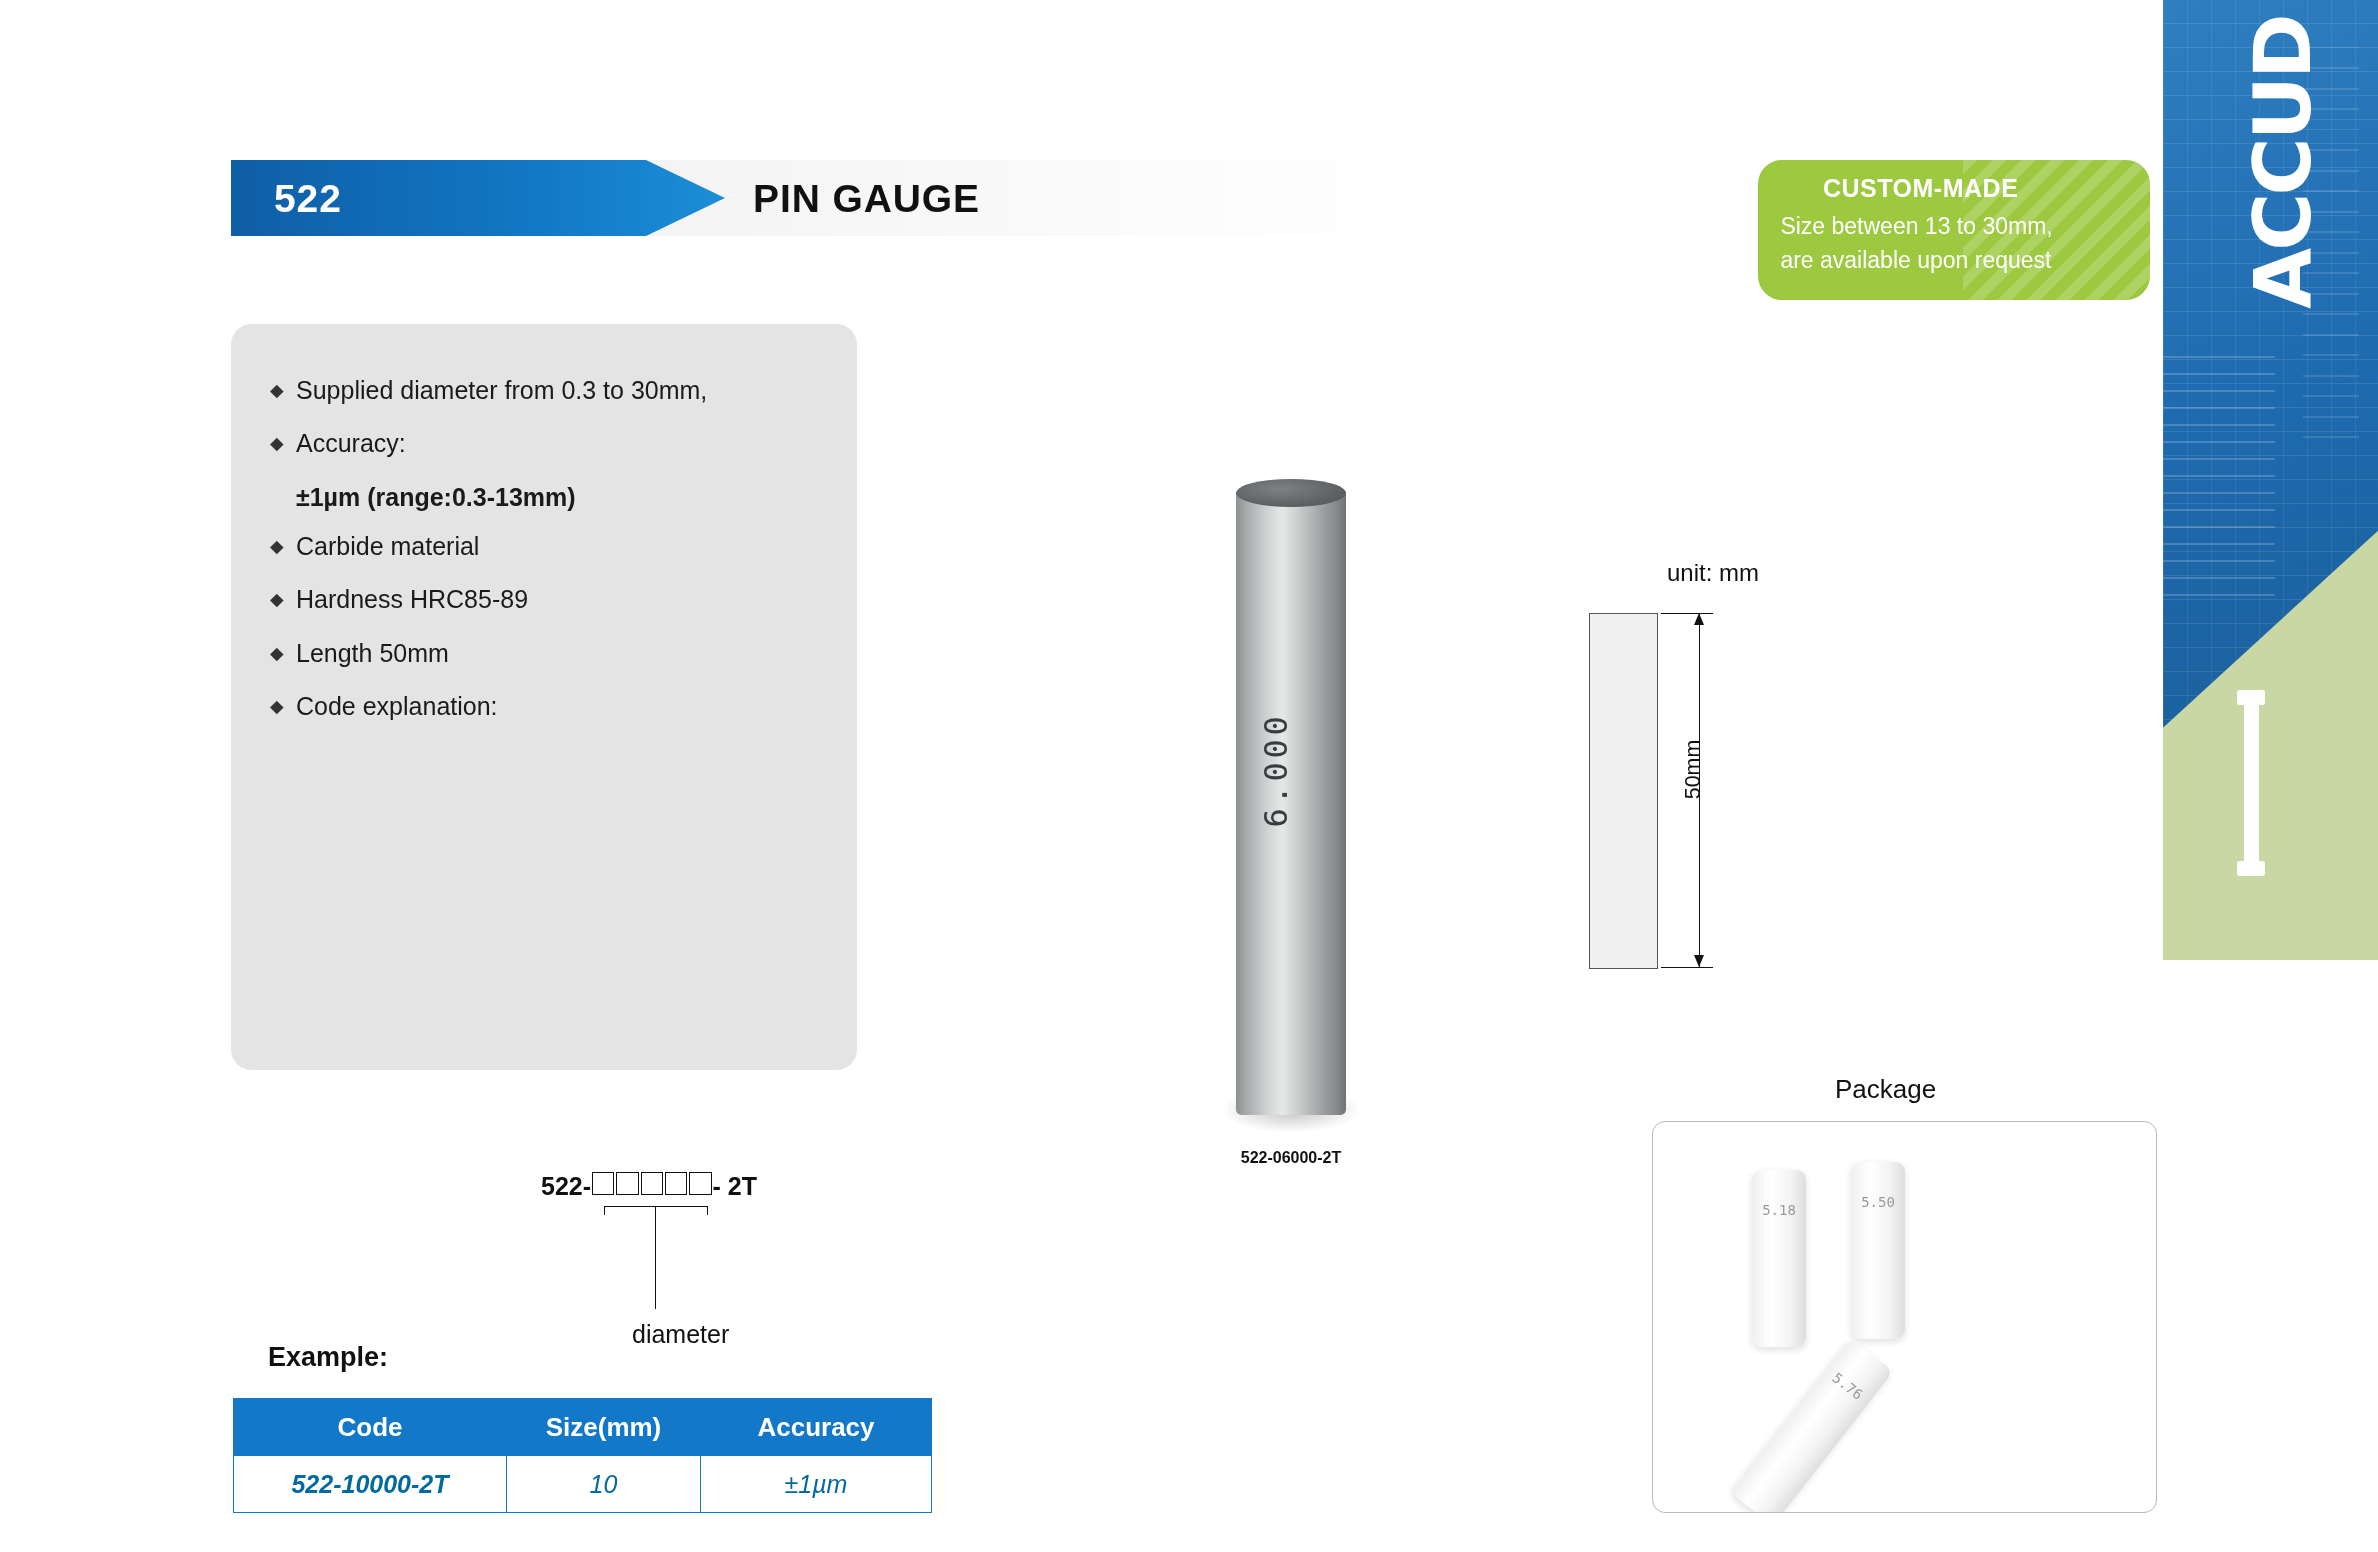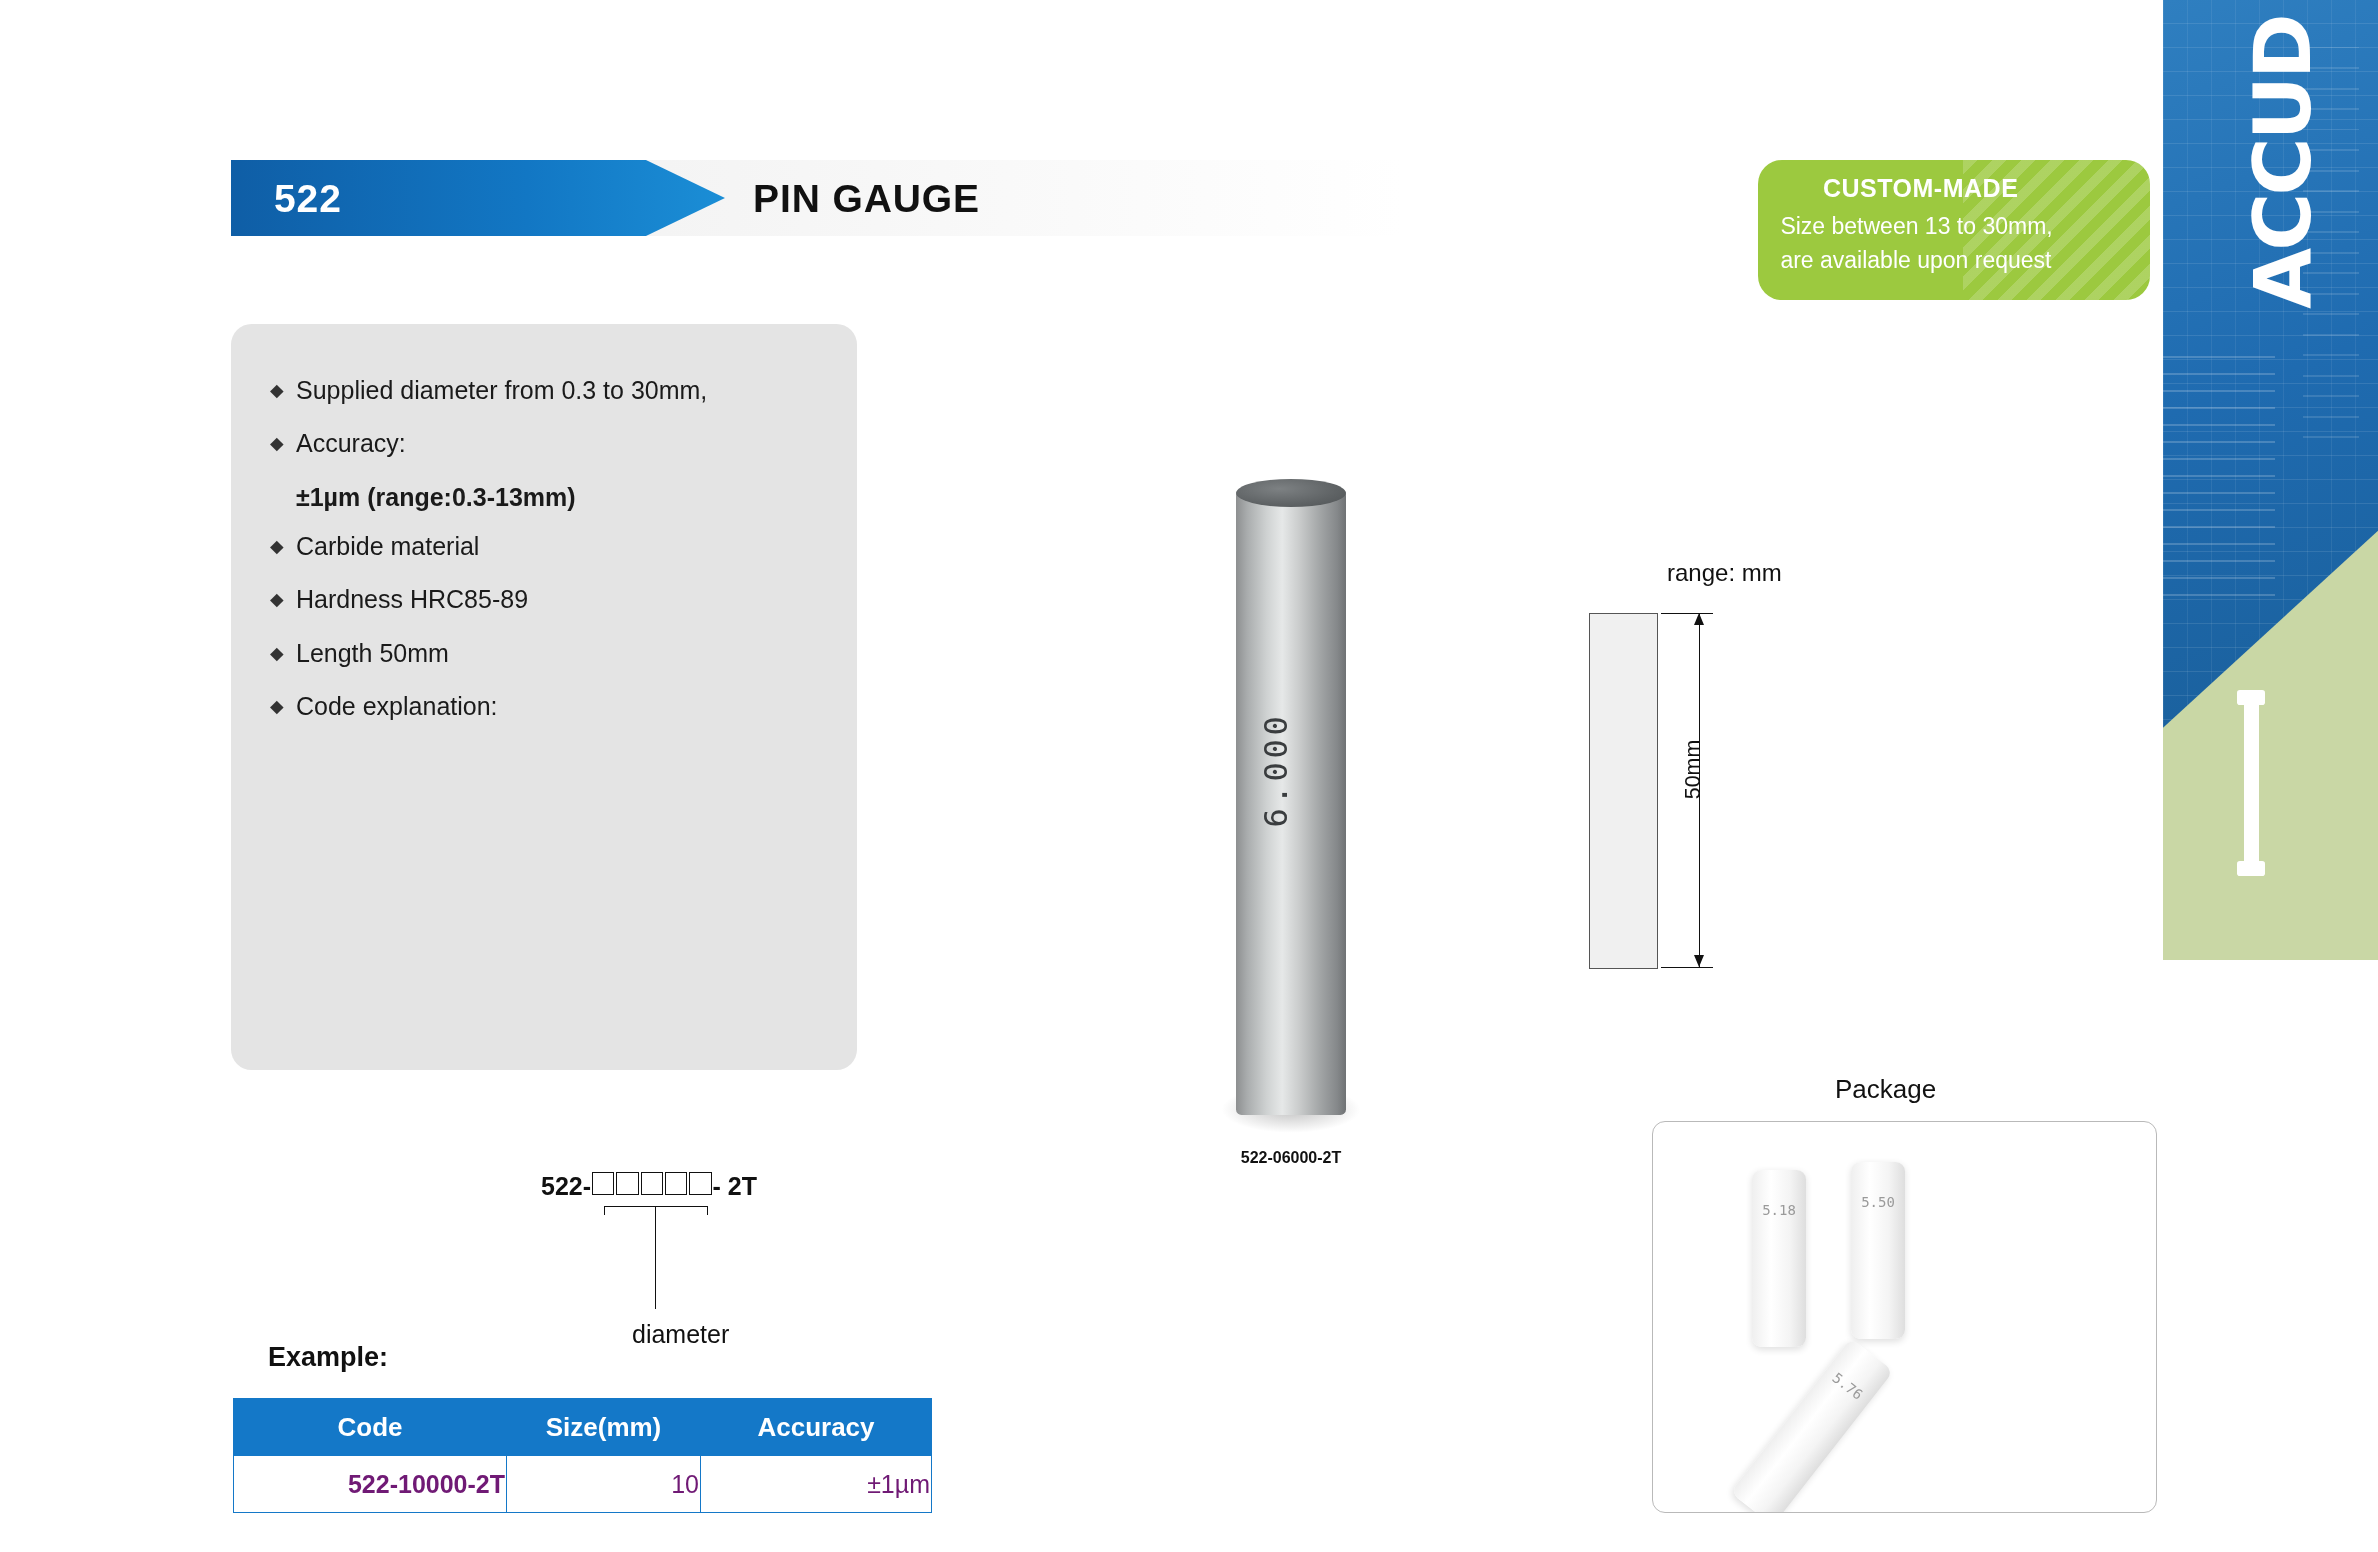--- a/index.html
+++ b/index.html
@@ -485,25 +485,26 @@
   .example-table th {
     background: #1478c8;
     color: #ffffff;
     font-size: 26px;
     font-weight: bold;
     height: 54px;
     border: 1.4px solid #1478c8;
   }
   .example-table td {
     background: #ffffff;
-    color: #701a75;
+    color: #0369a1;
     font-size: 25px;
     height: 54px;
-    text-align: right;
+    text-align: center;
     border: 1.4px solid #1478c8;
+    font-style: italic;
   }
   .example-table td.code-cell {
     font-weight: bold;
   }
 </style>
 </head>
 <body>
 
 <div class="right-band">
   <div class="grid-deco"></div>
@@ -579,21 +580,21 @@
 </div>
 
 <div class="pin-photo">
   <div class="shadow"></div>
   <div class="shaft"></div>
   <div class="top-face"></div>
   <div class="engrave">6.000</div>
 </div>
 <div class="pin-caption">522-06000-2T</div>
 
-<div class="unit-label">range: mm</div>
+<div class="unit-label">unit: mm</div>
 <div class="dim-rect"></div>
 <div class="dim-tick-top"></div>
 <div class="dim-tick-bot"></div>
 <div class="dim-arrow-line"></div>
 <div class="arrow-up"></div>
 <div class="arrow-down"></div>
 <div class="dim-text">50mm</div>
 
 <div class="package-title">Package</div>
 <div class="package-box">

